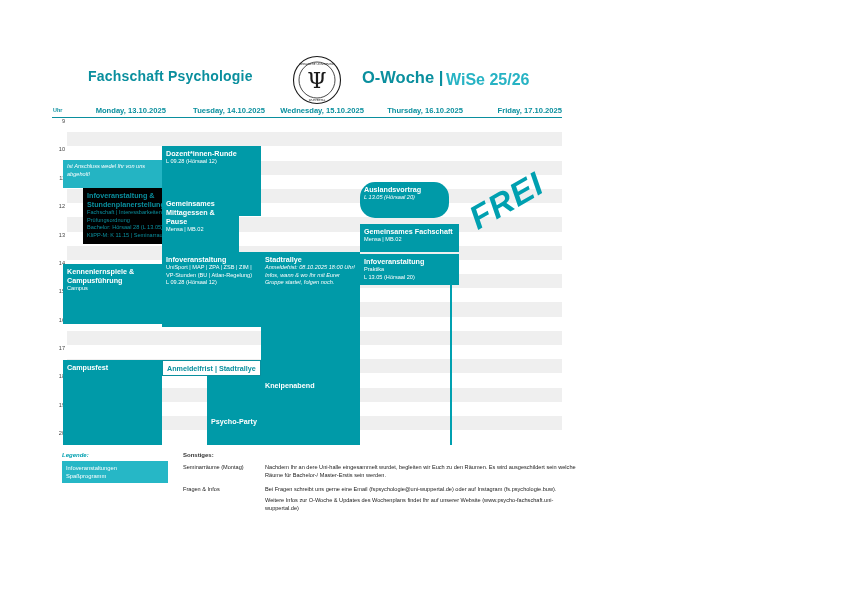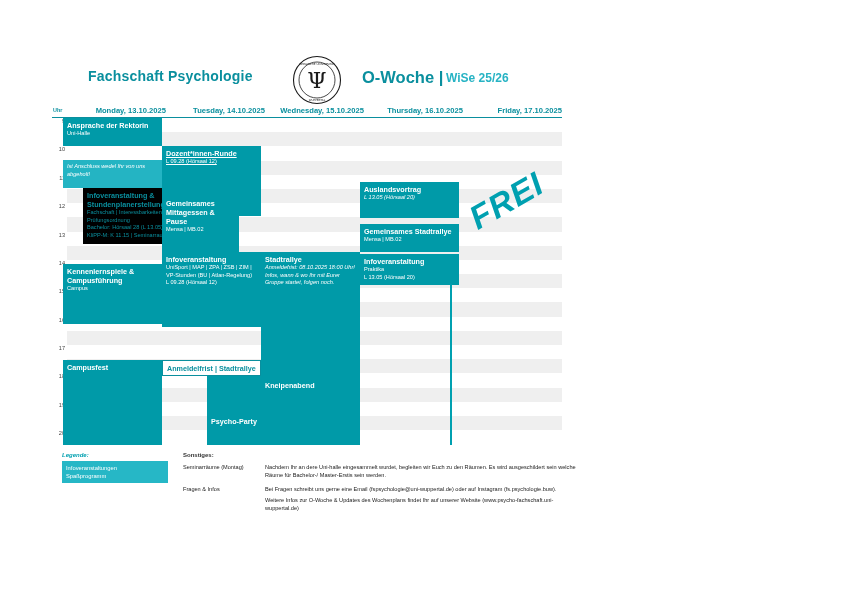--- a/index.html
+++ b/index.html
@@ -19,21 +19,21 @@
     position:absolute;left:0;top:6px;
     font-size:14px;color:#0a8f9e;font-weight:bold;
     letter-spacing:.2px;
   }
   .owoche{
     position:absolute;left:274px;top:6px;
     font-size:16.5px;color:#0a8f9e;font-weight:bold;
   }
   .semester{
     position:absolute;left:358px;top:9px;
-    font-size:12px;color:#27b3c4;font-weight:bold;
+    font-size:16px;color:#27b3c4;font-weight:bold;
   }
   .logo{
     position:absolute;left:203px;top:-8px;width:52px;height:52px;
     border-radius:50%;
     background:#ffffff;
     display:flex;align-items:center;justify-content:center;
   }
   .logo svg{display:block;}
 
   
@@ -327,24 +327,20 @@
         <td class="hourlabel">20</td>
         <td class="slot white"></td>
         <td class="slot white"></td>
         <td class="slot white"></td>
         <td class="slot white"></td>
         <td class="slot white"></td>
       </tr>
     </tbody>
       </table>
 
-    <div class="ev teal" style="left:11px;top:14px;width:99px;height:28px;">
-      <span class="t">Ansprache der Rektorin</span>
-      <span class="s">Uni-Halle</span>
-    </div>
 
     <div class="ev teal" style="left:11px;top:56px;width:99px;height:28px;background:#24b4c3;">
       <span class="si">Ist  Anschluss  wedel Ihr von uns abgeholt!</span>
     </div>
 
     <div class="ev teal" style="left:11px;top:84px;width:99px;height:56px;background:#000000;color:#0a8f9e;border:0;margin-left:20px;">
       <span class="t" style="color:#0a8f9e;">Infoveranstaltung &amp; Stundenplanerstellung</span>
       <span class="s" style="color:#0a8f9e;">Fachschaft | Interessbarkeiten |</span>
       <span class="s" style="color:#0a8f9e;">Prüfungsordnung</span>
       <span class="s" style="color:#0a8f9e;">Bachelor: Hörsaal 28 (L 13.05)</span>
@@ -357,21 +353,21 @@
 
     <div class="ev teal" style="left:11px;top:160px;width:99px;height:60px;">
       <span class="t">Kennenlernspiele &amp; Campusführung</span>
       <span class="s">Campus</span>
     </div>
 
     <div class="ev teal" style="left:11px;top:256px;width:99px;height:85px;">
       <span class="t">Campusfest</span>
     </div>
 
-    <div class="ev teal" style="left:110px;top:42px;width:99px;height:70px;text-decoration:underline;">
+    <div class="ev teal" style="left:110px;top:42px;width:99px;height:70px;">
       <span class="t">Dozent*innen-Runde</span>
       <span class="s">L 09.28  (Hörsaal 12)</span>
     </div>
 
     <div class="ev teal" style="left:110px;top:92px;width:77px;height:56px;">
       <span class="t">Gemeinsames Mittagessen &amp; Pause</span>
       <span class="s">Mensa | MB.02</span>
     </div>
 
     <div class="ev teal" style="left:110px;top:148px;width:99px;height:75px;">
@@ -392,27 +388,27 @@
     <div class="ev teal" style="left:209px;top:148px;width:99px;height:126px;">
       <span class="t">Stadtrallye</span>
       <span class="si">Anmeldefrist: 08.10.2025 18:00 Uhr!</span>
       <span class="si">Infos, wann &amp; wo Ihr mit Eurer Gruppe startet, folgen noch.</span>
     </div>
 
     <div class="ev teal" style="left:209px;top:274px;width:99px;height:67px;">
       <span class="t">Kneipenabend</span>
     </div>
 
-    <div class="ev teal" style="left:308px;top:78px;width:99px;height:36px;">
+    <div class="ev teal" style="left:308px;top:78px;width:89px;height:36px;border-radius:15px;">
       <span class="t">Auslandsvortrag</span>
       <span class="si">L 13.05 (Hörsaal 20)</span>
     </div>
 
     <div class="ev teal" style="left:308px;top:120px;width:99px;height:28px;">
-      <span class="t">Gemeinsames Stadtrallye</span>
+      <span class="t">Gemeinsames Fachschaft</span>
       <span class="s">Mensa | MB.02</span>
     </div>
 
     <div class="ev teal" style="left:308px;top:150px;width:99px;height:31px;">
       <span class="t">Infoveranstaltung</span>
       <span class="s">Praktika</span>
       <span class="s">L 13.05 (Hörsaal 20)</span>
     </div>
 
     <div style="position:absolute;left:398px;top:180px;width:2px;height:161px;background:#00a0b0;"></div>

